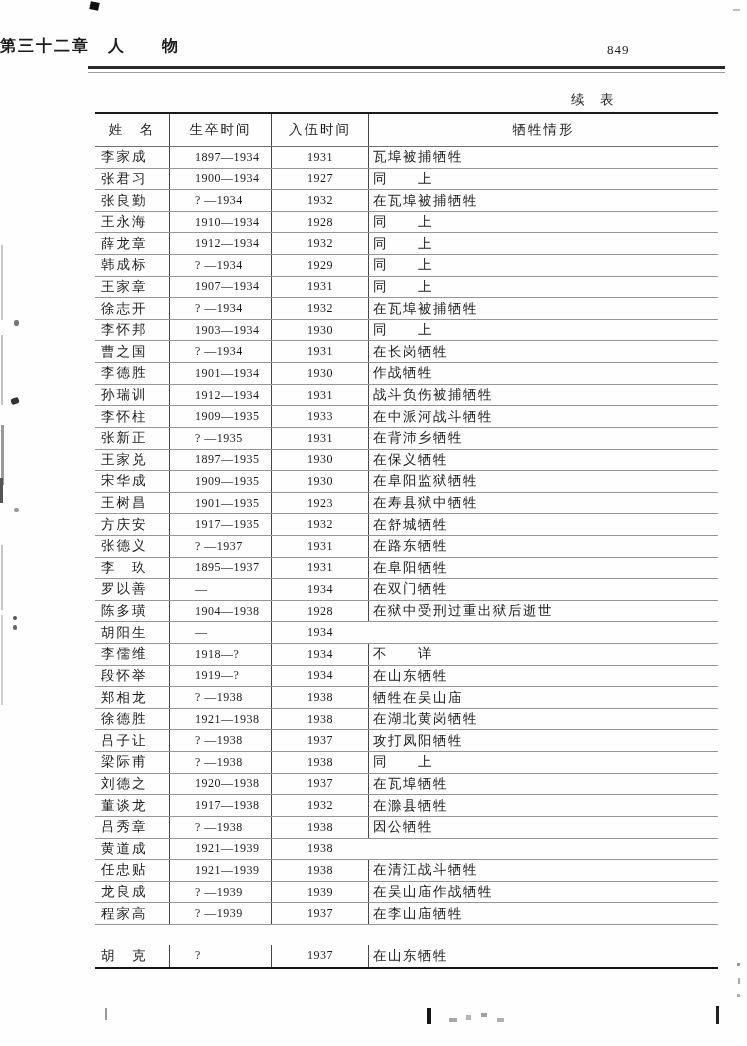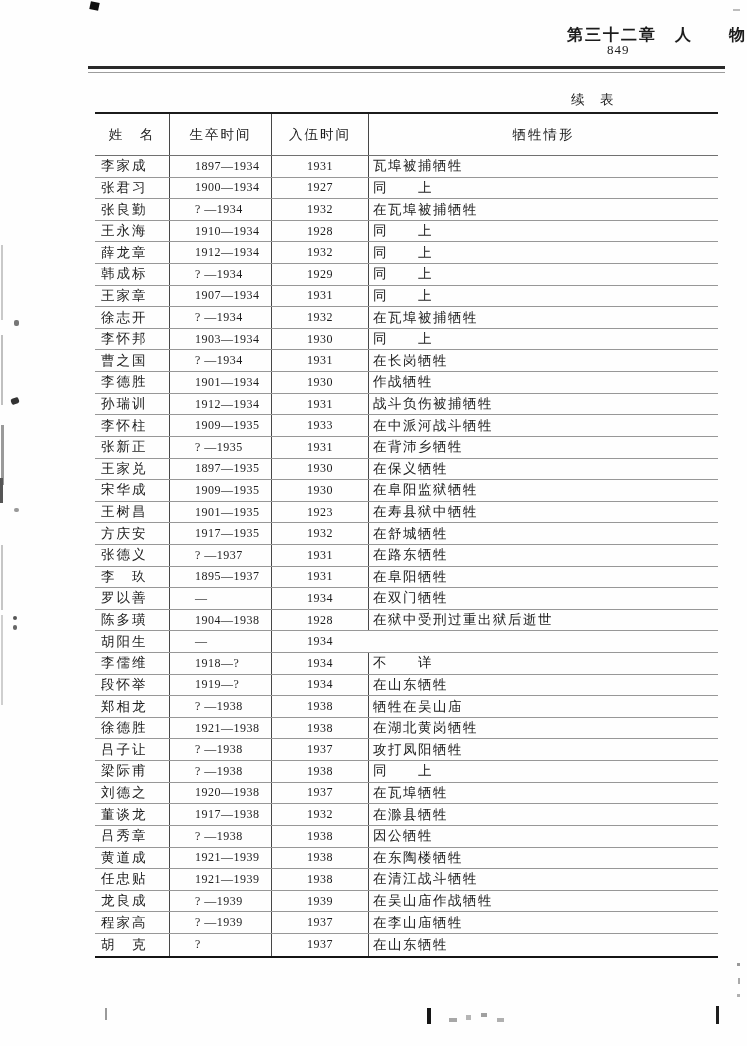--- a/index.html
+++ b/index.html
@@ -2,38 +2,38 @@
 <html><head>
 <meta charset="utf-8">
 <style>
   html,body{margin:0;padding:0;background:#ffffff;}
   .page{
     position:relative;width:747px;height:1046px;margin:0 auto;
     background:#fefefe;overflow:hidden;
     font-family:"Liberation Serif","DejaVu Serif",serif;color:#1c1c1c;
   }
   .chapter-title{
-    position:absolute;top:25px;left:0;width:100%;text-align:right;
+    position:absolute;top:36px;left:0;width:100%;text-align:left;
     font-weight:bold;font-size:16px;letter-spacing:2px;
   }
   .page-number{position:absolute;top:42px;left:607px;font-size:13px;letter-spacing:1px;}
   .rule-a{position:absolute;top:66px;left:88px;width:637px;height:3px;background:#292929;}
   .rule-b{position:absolute;top:72px;left:88px;width:637px;height:1px;background:#9c9c9c;}
   .cont-label{position:absolute;top:91px;left:571px;font-size:13.5px;letter-spacing:1px;text-align:center;}
   .table{
     position:absolute;top:112px;left:95px;width:623px;
     border-top:2px solid #1b1b1b;border-bottom:2px solid #141414;
     box-sizing:border-box;
   }
   .tr{
     display:grid;grid-template-columns:74px 102px 97px 350px;
     height:21.62px;border-bottom:1px solid #979797;box-sizing:border-box;
   }
-  .tr.thead{height:42px;border-bottom:1px solid #707070;}
-  .tr:last-child{border-bottom:none;}
+  .tr.thead{height:33px;border-bottom:1px solid #707070;}
+  .tr:last-child{border-bottom:none;margin-top:20px;}
   .td{
     display:flex;align-items:center;box-sizing:border-box;
     font-size:13.5px;white-space:nowrap;overflow:hidden;
   }
   .td + .td{border-left:1px solid #474747;}
   .c0{padding-left:6px;letter-spacing:2px;}
   .c1{padding-left:25px;font-size:12px;letter-spacing:.5px;}
   .c2{justify-content:center;font-size:12px;letter-spacing:.5px;}
   .c3{padding-left:4px;letter-spacing:1.5px;}
   .th{justify-content:center;padding:0;letter-spacing:2px;font-size:13.5px;}
@@ -245,21 +245,20 @@
       <div class="tr">
         <div class="td c0">吕秀章</div>
         <div class="td c1">? —1938</div>
         <div class="td c2">1938</div>
         <div class="td c3">因公牺牲</div>
       </div>
       <div class="tr">
         <div class="td c0">黄道成</div>
         <div class="td c1">1921—1939</div>
         <div class="td c2">1938</div>
-        <div class="td c3">在东陶楼牺牲</div>
       </div>
       <div class="tr">
         <div class="td c0">任忠贴</div>
         <div class="td c1">1921—1939</div>
         <div class="td c2">1938</div>
         <div class="td c3">在清江战斗牺牲</div>
       </div>
       <div class="tr">
         <div class="td c0">龙良成</div>
         <div class="td c1">? —1939</div>

